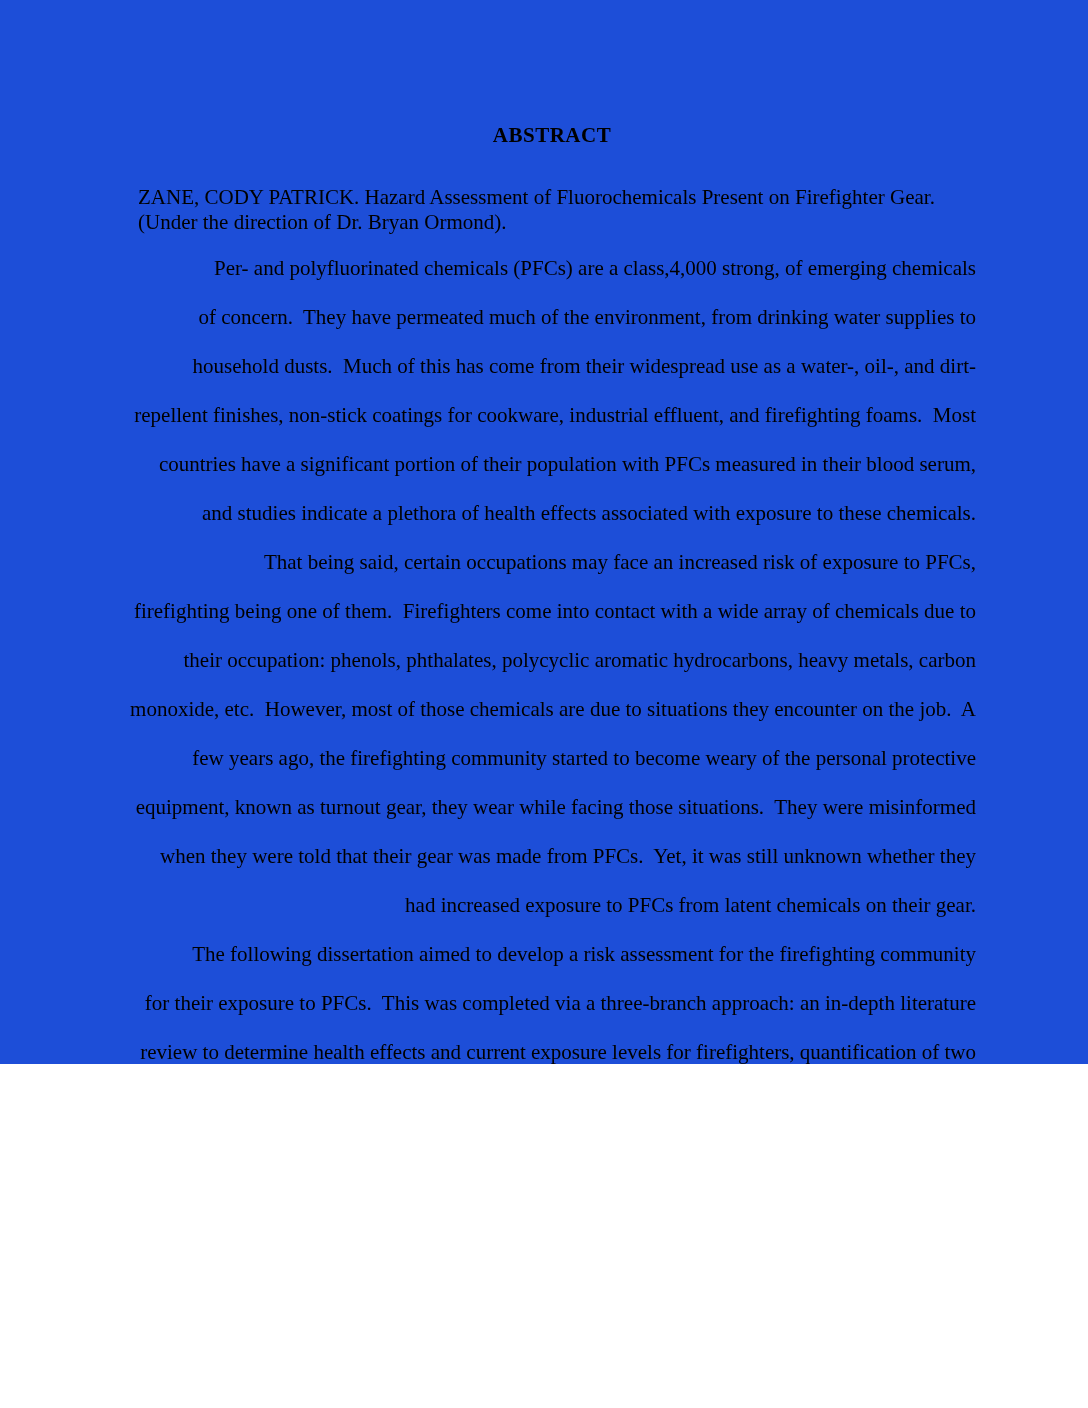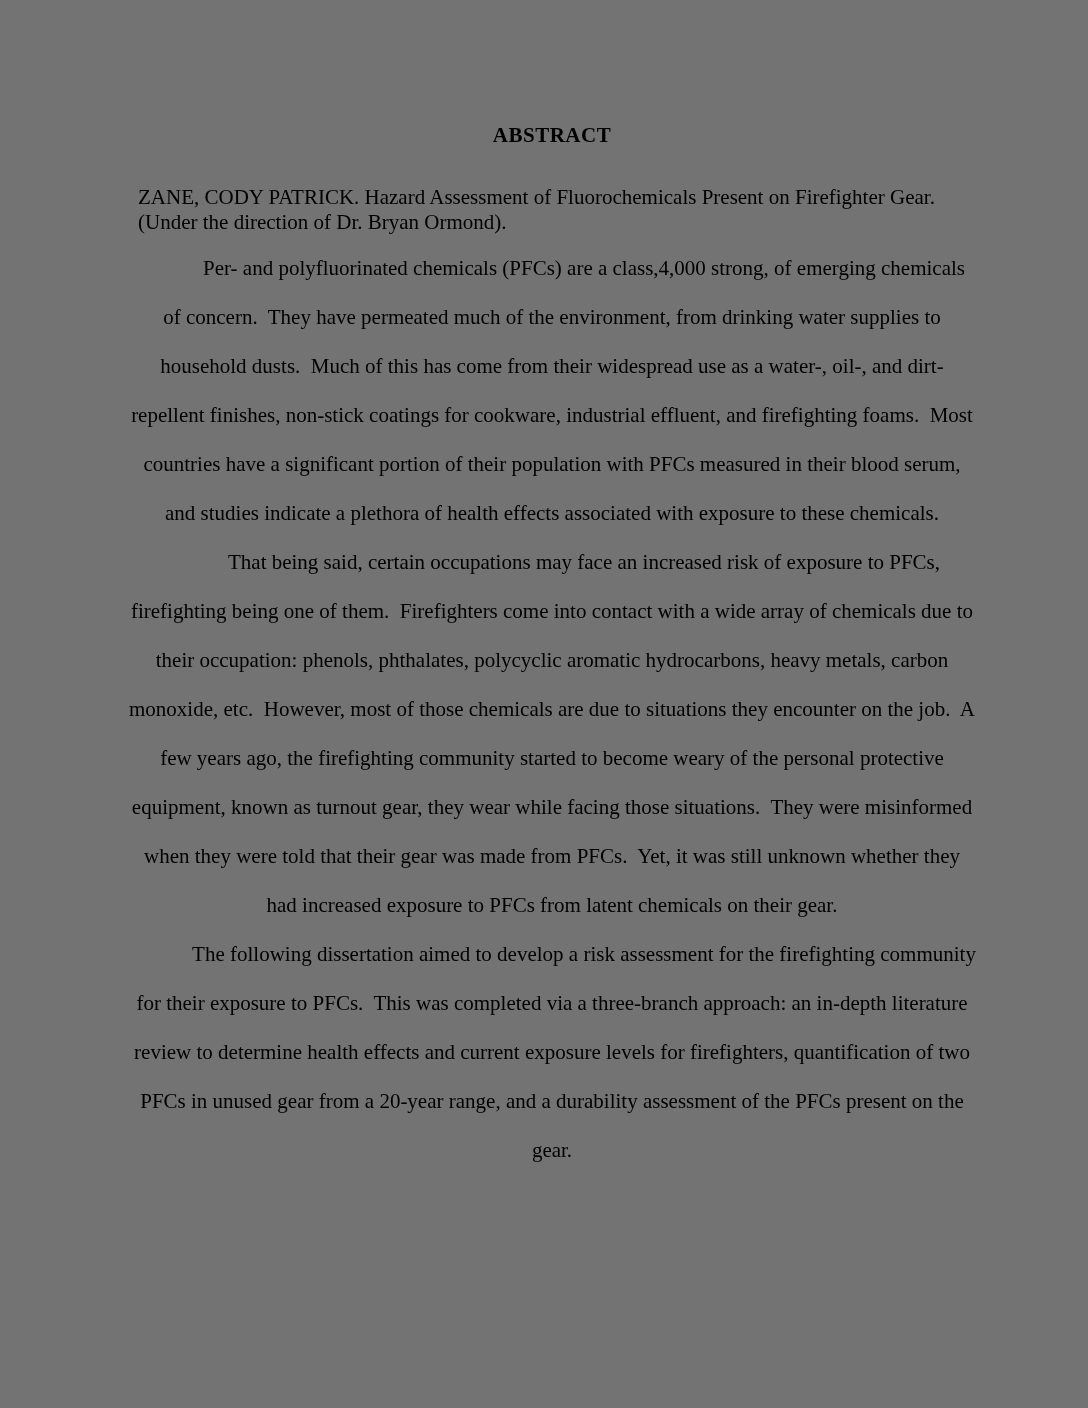--- a/index.html
+++ b/index.html
@@ -3,22 +3,22 @@
 <meta charset="utf-8">
 <style>
   html, body {
     margin: 0;
     padding: 0;
     background: #ffffff;
   }
   .page {
     position: relative;
     width: 1088px;
-    height: 1408px;
-    background: #737373;
+    height: 1064px;
+    background: #1d4ed8;
     font-family: "Liberation Serif", "DejaVu Serif", serif;
     color: #000000;
     overflow: hidden;
     box-sizing: border-box;
     padding: 121px 112px 0 128px;
   }
   .doc-title {
     text-align: center;
     font-weight: bold;
     font-size: 21px;
@@ -34,21 +34,21 @@
   }
   .body-text {
     margin-top: 9px;
   }
   .para {
     margin: 0;
     font-size: 21px;
     line-height: 49px;
     text-indent: 64px;
     white-space: pre-wrap;
-    text-align: center;
+    text-align: right;
   }
 </style>
 </head>
 <body>
 
 <div class="page">
   <h1 class="doc-title">ABSTRACT</h1>
 
   <p class="citation">ZANE, CODY PATRICK. Hazard Assessment of Fluorochemicals Present on Firefighter Gear. (Under the direction of Dr. Bryan Ormond).</p>
 

